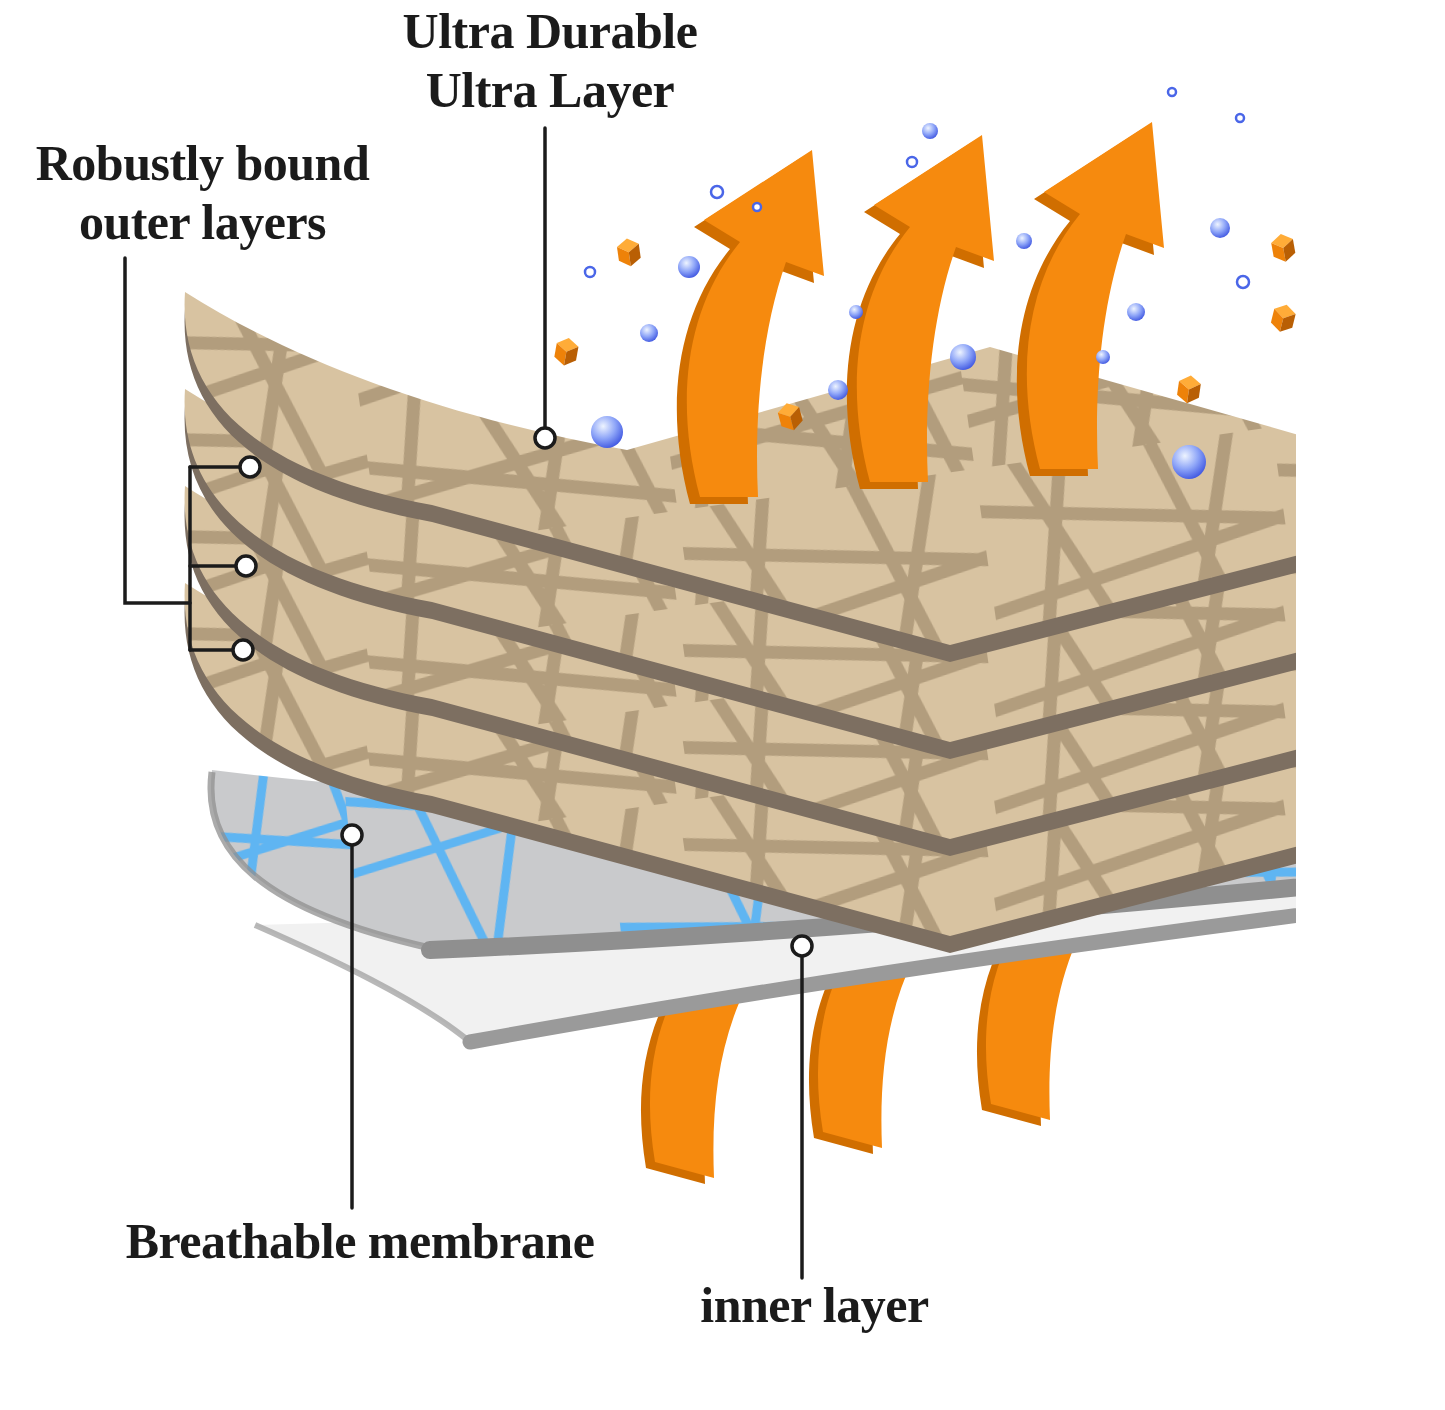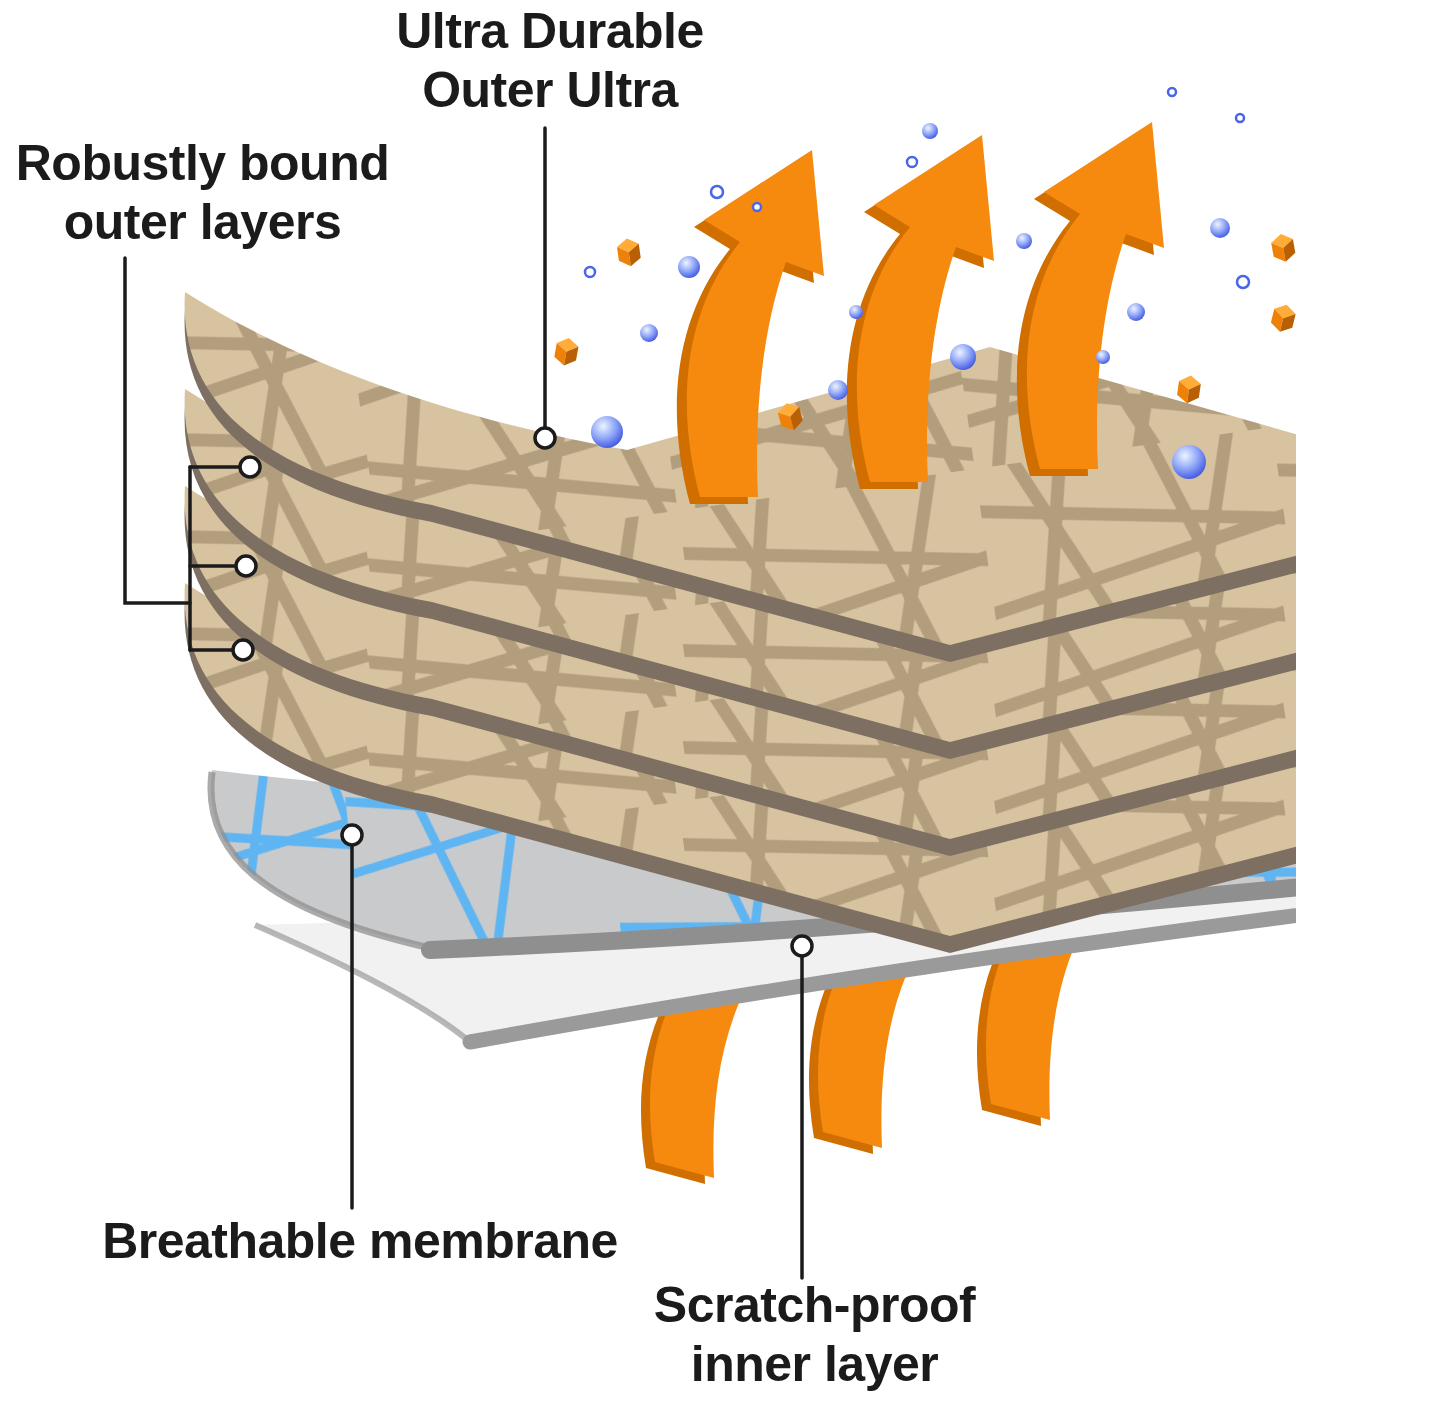--- a/index.html
+++ b/index.html
@@ -18,21 +18,21 @@
     --cube-top:#ffac38;
     --cube-front:#ee8209;
     --cube-side:#b95f04;
     --text:#1b1b1b;
     --background:#ffffff;
   }
   html,body{margin:0;padding:0;background:var(--background);}
   #stage{
     position:relative;width:1296px;height:1410px;overflow:hidden;
     background:var(--background);
-    font-family:Liberation Sans, sans-serif;
+    font-family:Liberation Serif, serif;
   }
   #stage svg{position:absolute;left:0;top:0;}
   .label{
     position:absolute;font-weight:700;color:var(--text);
     text-align:center;line-height:1.18;font-size:50px;letter-spacing:-0.5px;
   }
   .label span{display:block;}
   
   .tan-bg{fill:var(--fabric-tan);}
   .fiberg line{stroke:var(--fabric-fiber);stroke-width:13;}
@@ -235,30 +235,29 @@
       <circle class="marker" cx="250" cy="467" r="10"></circle>
       <circle class="marker" cx="246" cy="566" r="10"></circle>
       <circle class="marker" cx="243" cy="650" r="10"></circle>
       <circle class="marker" cx="352" cy="835" r="10"></circle>
       <circle class="marker" cx="802" cy="946" r="10"></circle>
     </g>
   </svg>
 
   <div class="label" style="left:320px;top:2px;width:460px;">
     <span>Ultra Durable</span>
-    <span>Outer Ultra</span>
+    <span>Ultra Layer</span>
   </div>
 
   <div class="label" style="left:-5px;top:134px;width:415px;">
     <span>Robustly bound</span>
     <span>outer layers</span>
   </div>
 
   <div class="label" style="left:55px;top:1212px;width:610px;text-align:center;">
     <span>Breathable membrane</span>
   </div>
 
   <div class="label" style="left:592px;top:1276px;width:445px;">
-    <span>Scratch-proof</span>
     <span>inner layer</span>
   </div>
 
 </div>
 
 </body></html>

